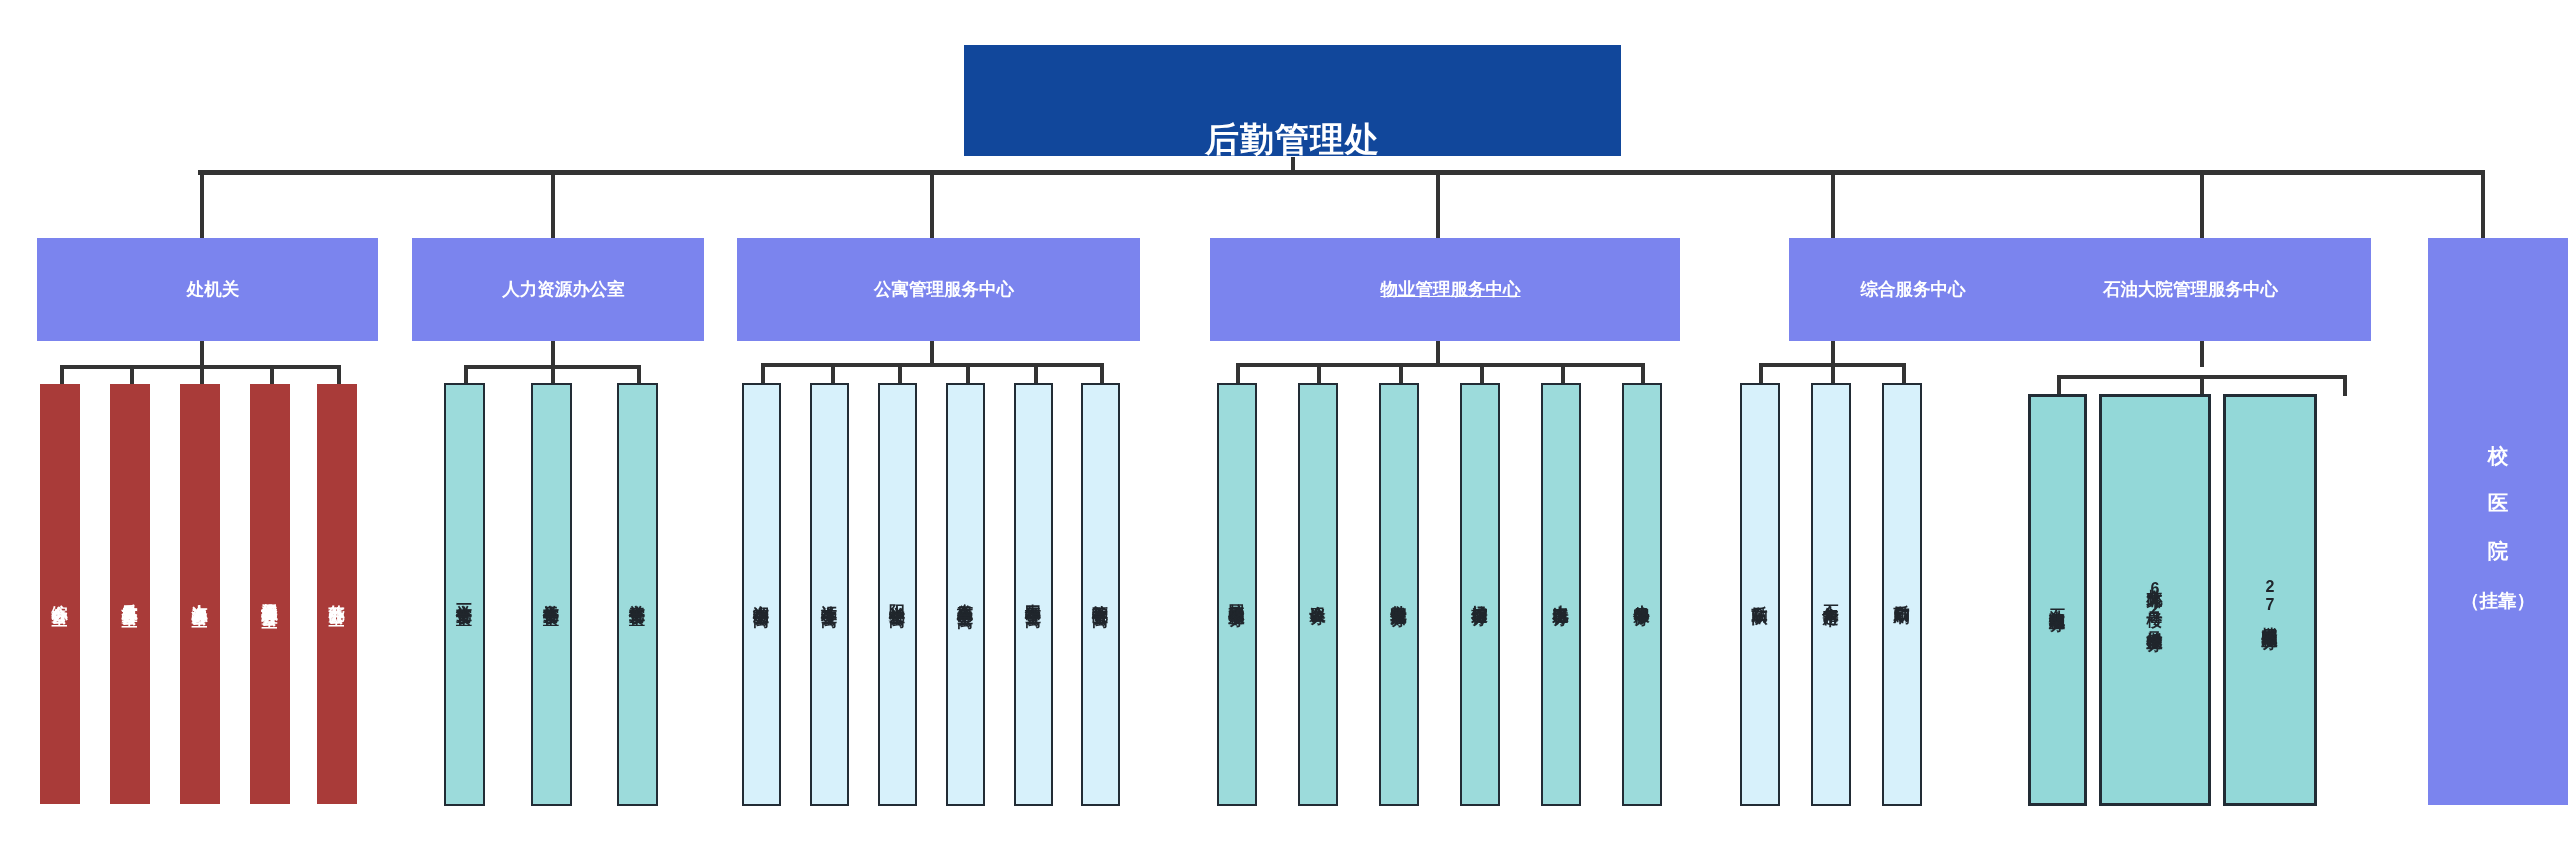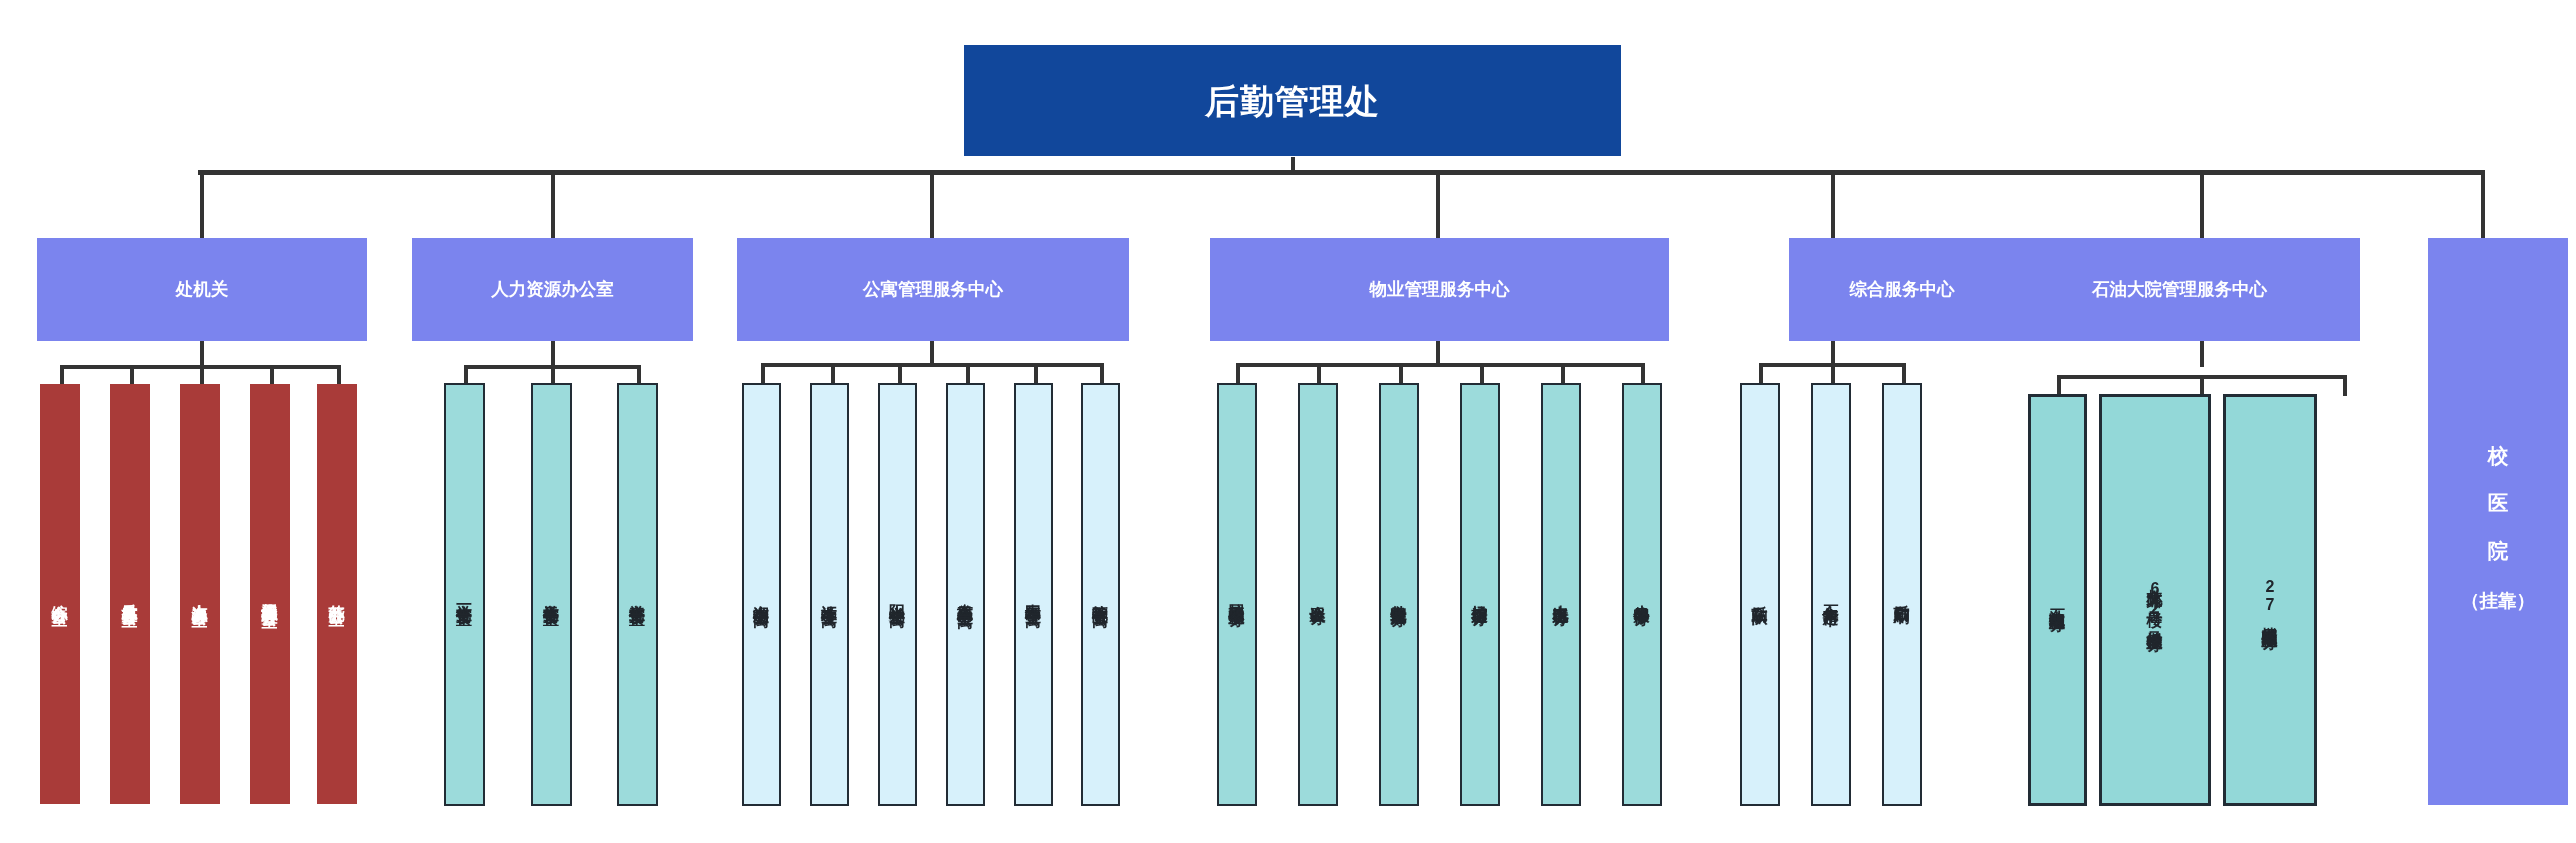--- a/index.html
+++ b/index.html
@@ -36,20 +36,21 @@
 
   
   .l2-box{
     position:absolute;
     background:#7B84EE;
     color:#ffffff;
     display:flex;
     align-items:center;
     justify-content:center;
     font-weight:bold;
+    padding-left:11px;
   }
   .l2-box .lbl{font-size:17.5px;line-height:1.1;white-space:nowrap;}
 
   
   .leaf{
     position:absolute;
     box-sizing:border-box;
     display:flex;
     align-items:center;
     justify-content:center;
@@ -91,21 +92,21 @@
     line-height:1;
   }
   .side-box .stack .ch{margin:13.4px 0;}
   .side-box .stack .suffix{margin-top:17.5px;font-size:18.5px;}
 </style>
 </head>
 <body>
 
 <div id="chart">
 
-  <div class="root-box" style="left: 964px; top: 45px; width: 657px; height: 111px; background-color: rgb(17, 71, 155);">
+  <div class="root-box" style="left: 964px; top: 45px; width: 657px; height: 111px; background-color: rgb(17, 71, 155); align-items: flex-end;">
     <span class="lbl">后勤管理处</span>
   </div>
 
   <div class="line v" style="left: 1291px; top: 157px; width: 3.6px; height: 15.5px; background-color: rgb(51, 51, 51);"></div>
 
   <div class="line h" style="left: 198px; top: 170px; width: 2287px; height: 4.6px; background-color: rgb(51, 51, 51);"></div>
 
   <div class="line v" style="left: 200px; top: 172px; height: 66px; background-color: rgb(51, 51, 51);"></div>
   <div class="line v" style="left: 551px; top: 172px; height: 66px; background-color: rgb(51, 51, 51);"></div>
   <div class="line v" style="left: 930px; top: 172px; height: 66px; background-color: rgb(51, 51, 51);"></div>
@@ -116,21 +117,21 @@
 
   <div class="l2-box" style="left: 37px; top: 238px; width: 330px; height: 103px; background-color: rgb(123, 132, 238);">
     <span class="lbl">处机关</span>
   </div>
   <div class="l2-box" style="left: 412px; top: 238px; width: 281px; height: 103px; background-color: rgb(123, 132, 238);">
     <span class="lbl">人力资源办公室</span>
   </div>
   <div class="l2-box" style="left: 737px; top: 238px; width: 392px; height: 103px; background-color: rgb(123, 132, 238);">
     <span class="lbl">公寓管理服务中心</span>
   </div>
-  <div class="l2-box" style="left: 1210px; top: 238px; width: 459px; height: 103px; background-color: rgb(123, 132, 238);">
+  <div class="l2-box" style="left: 1210px; top: 238px; width: 459px; height: 103px; background-color: rgb(123, 132, 238); text-decoration: underline;">
     <span class="lbl">物业管理服务中心</span>
   </div>
   <div class="l2-box" style="left: 1789px; top: 238px; width: 226px; height: 103px; background-color: rgb(123, 132, 238);">
     <span class="lbl">综合服务中心</span>
   </div>
   <div class="l2-box" style="left: 1999px; top: 238px; width: 361px; height: 103px; background-color: rgb(123, 132, 238);">
     <span class="lbl">石油大院管理服务中心</span>
   </div>
 
   <div class="side-box" style="left: 2428px; top: 238px; width: 140px; height: 567px; background-color: rgb(123, 132, 238);">

